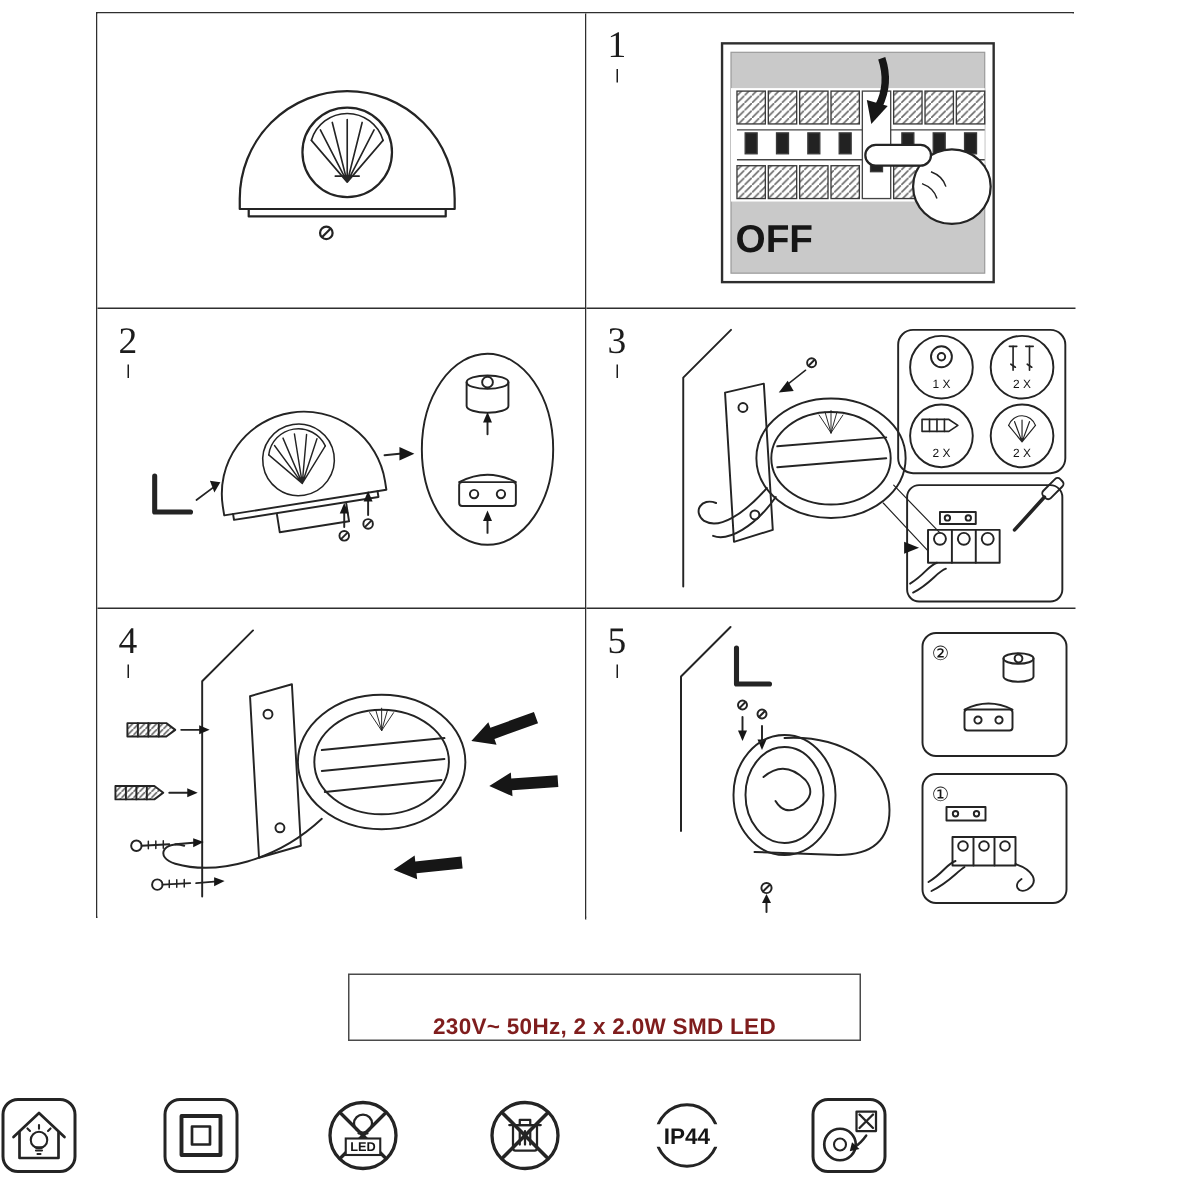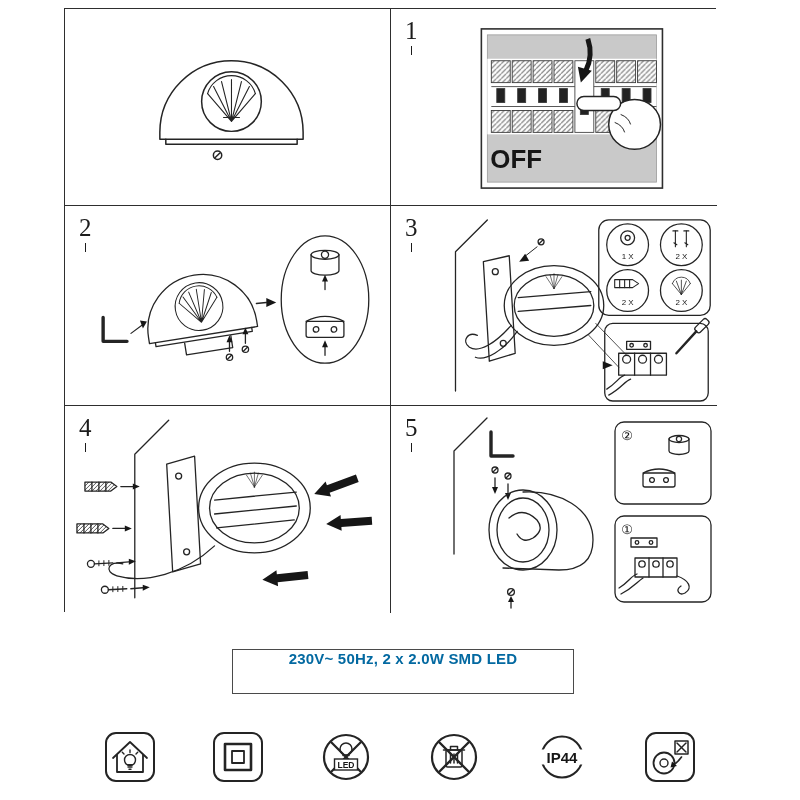--- a/index.html
+++ b/index.html
@@ -8,23 +8,23 @@
   .grid{position:absolute;left:64px;top:8px;width:652px;height:604px;display:grid;
         grid-template-columns:326px 326px;grid-template-rows:197px 200px 207px;border:1px solid #2e2e2e}
   .panel{position:relative;border-right:1px solid #2e2e2e;border-bottom:1px solid #2e2e2e;background:#fff}
   .panel.col2{border-right:none}
   .panel.row3{border-bottom:none}
   .panel svg{position:absolute;left:0;top:0;width:100%;height:100%}
   .step-num{position:absolute;top:9px;left:14px;z-index:2;font-family:"Liberation Serif",serif;
             font-size:25px;line-height:1;color:#1c1c1c;text-align:center}
   .step-num::after{content:"";display:block;width:1px;height:9px;margin:3px auto 0;background:#1c1c1c}
   .spec-box{position:absolute;left:232px;top:649px;width:342px;height:45px;border:1px solid #4a4a4a;
-            display:flex;align-items:flex-start;justify-content:center;font-size:15px;font-weight:bold;
-            color:#0369a1;letter-spacing:.2px}
-  .icons{position:absolute;left:0;top:731px;width:800px;display:flex;justify-content:center;gap:56px}
+            display:flex;align-items:flex-end;justify-content:center;font-size:15px;font-weight:bold;
+            color:#7f1d1d;letter-spacing:.2px}
+  .icons{position:absolute;left:0;top:731px;width:800px;display:flex;justify-content:flex-start;gap:56px}
   .icon{width:52px;height:52px;display:block}
   svg text{font-family:"Liberation Sans",sans-serif;fill:#161616;stroke:none}
 </style>
 </head>
 <body>
 
 <div class="page">
 
   <div class="grid">
 

